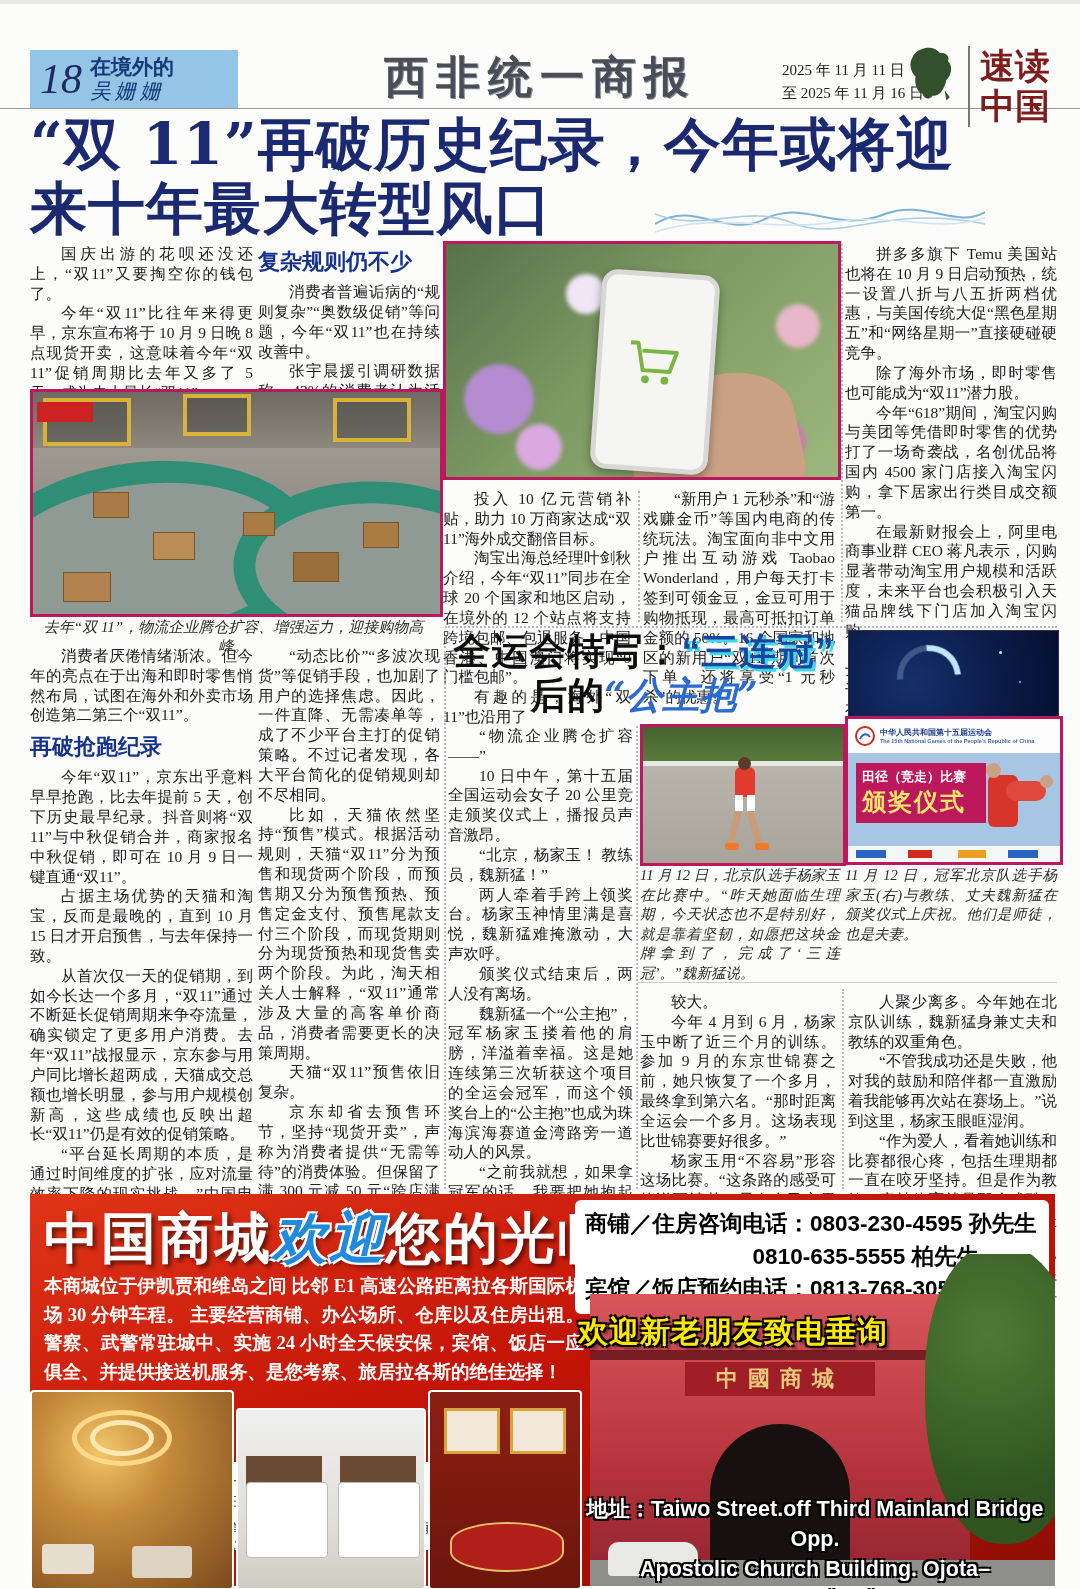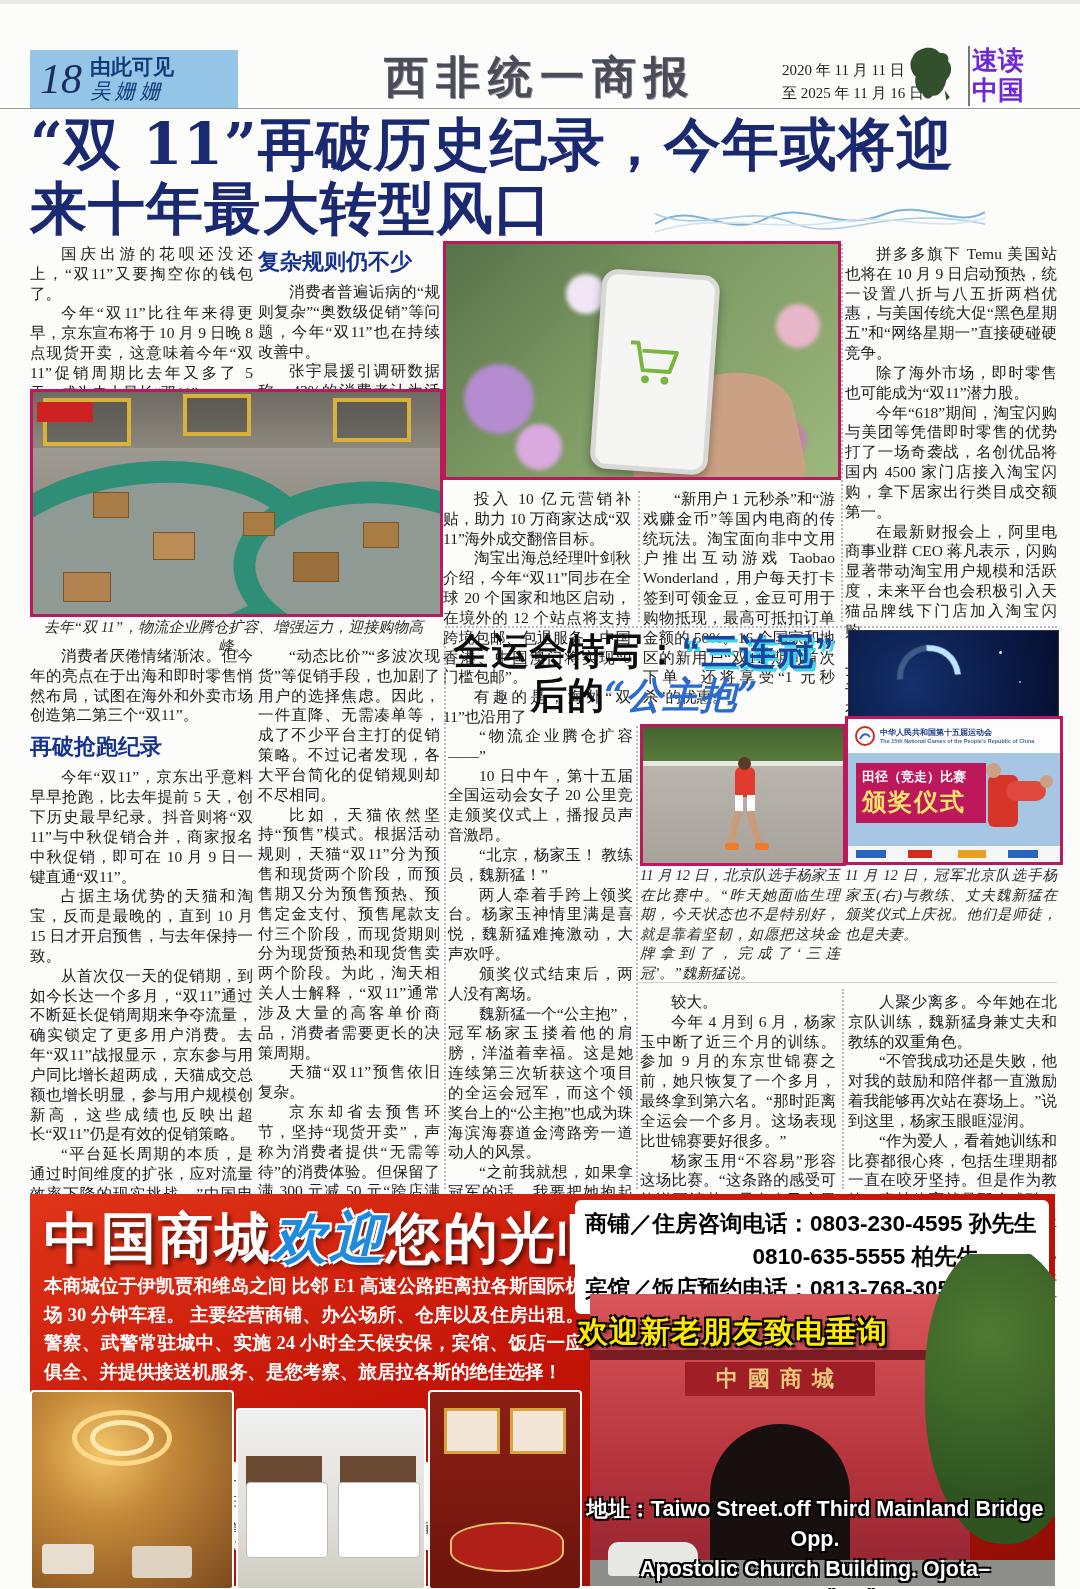--- a/index.html
+++ b/index.html
@@ -9,22 +9,22 @@
   .hdr{position:absolute;left:0;top:0;width:1080px;height:104px;border-bottom:1px solid #999;}
   .editor-box{position:absolute;left:30px;top:46px;width:208px;height:58px;background:#94c4e6;display:flex;align-items:center;}
   .pgnum{font-style:italic;font-size:42px;color:#1b2a60;margin:0 8px 0 10px;font-family:"Liberation Serif",serif;}
   .ed-lines{display:flex;flex-direction:column;line-height:1.15;}
   .ed-l1{font-family:"Liberation Sans",sans-serif;font-weight:bold;font-size:21px;color:#123a7a;}
   .ed-l2{font-size:21px;font-style:italic;color:#123a7a;letter-spacing:4px;}
   .paper-title{position:absolute;left:0;right:0;top:44px;text-align:center;font-size:44px;font-weight:bold;
       color:#4a4c58;letter-spacing:8px;font-family:"DejaVu Serif",serif;text-shadow:1px 1px 0 #8a8c98;}
   .hdr-dates{position:absolute;left:782px;top:55px;font-size:15px;line-height:1.5;color:#222;}
   .africa{position:absolute;left:905px;top:42px;}
-  .corner{position:absolute;left:968px;top:42px;border-left:2px solid #777;padding-left:2px;
-      font-family:"Liberation Sans",sans-serif;font-weight:bold;font-size:26px;line-height:1.15;color:#6d28d9;}
+  .corner{position:absolute;left:968px;top:42px;border-left:2px solid #777;padding-left:10px;
+      font-family:"Liberation Sans",sans-serif;font-weight:bold;font-size:35px;line-height:1.15;color:#7f1d1d;}
   
   .headline{position:absolute;left:30px;top:108px;width:1030px;font-family:"DejaVu Serif",serif;
       font-weight:bold;color:#1b2a70;font-size:57px;line-height:1.12;letter-spacing:1px;}
   .wave{position:absolute;left:655px;top:190px;}
   
   .col{position:absolute;font-size:15.5px;line-height:1.28;text-align:justify;color:#202022;}
   .col p{margin:0;text-indent:2em;}
   .subhead{font-family:"Liberation Sans",sans-serif;font-weight:bold;color:#15338e;text-align:left;
       font-size:22px;margin:8px 0 6px 0;text-indent:0 !important;}
   .vdash{position:absolute;width:0;border-left:2px dotted #b9b9c2;}
@@ -103,27 +103,27 @@
 </style>
 </head>
 <body>
 
 <div class="page">
 
   <div class="hdr">
     <div class="editor-box">
       <span class="pgnum">18</span>
       <span class="ed-lines">
-        <span class="ed-l1">由此可见</span>
+        <span class="ed-l1">在境外的</span>
         <span class="ed-l2">吴姗姗</span>
       </span>
     </div>
     <div class="paper-title">西非统一商报</div>
     <div class="hdr-dates">
-      <div>2020 年 11 月 11 日</div>
+      <div>2025 年 11 月 11 日</div>
       <div>至 2025 年 11 月 16 日</div>
     </div>
     <div class="africa">
       <svg width="52" height="58" viewBox="0 0 30 34">
         <path d="M9,2 C13,0 18,1 20,4 C24,4 26,6 25,9 C28,12 27,17 24,20 C23,25 20,30 16,29 C14,32 11,31 10,28 C7,27 5,22 6,18 C3,15 2,10 4,7 C5,4 7,3 9,2 Z" fill="#32502c"></path>
         <path d="M23,26 l3,4 l-2,2 z" fill="#32502c"></path>
       </svg>
     </div>
     <div class="corner">
       <div>速读</div>

